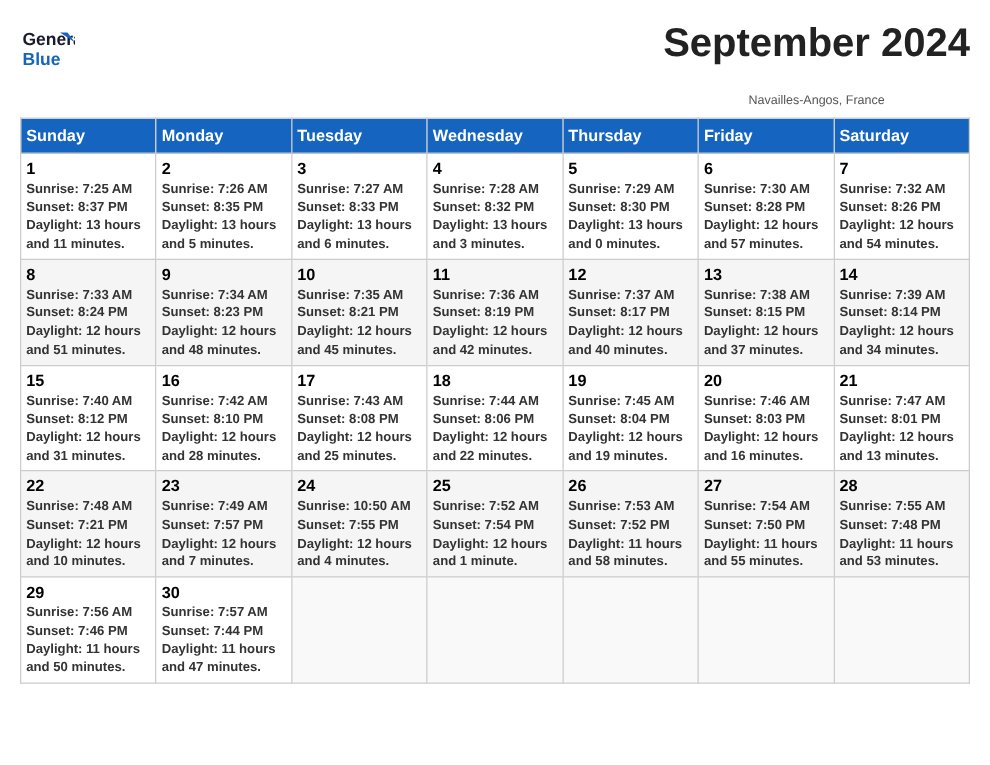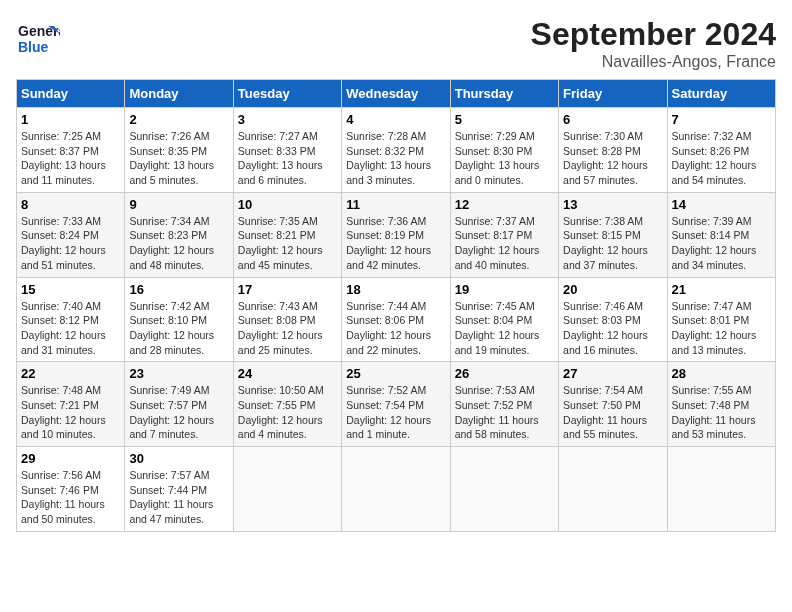--- a/index.html
+++ b/index.html
@@ -22,30 +22,31 @@
       font-size: 18px;
       font-weight: bold;
       color: #1a1a2e;
     }
     .logo-icon {
       width: 44px;
       height: 44px;
       margin-right: 4px;
     }
     .title-section {
-      text-align: right;
+      text-align: center;
     }
     .month-title {
       font-size: 32px;
       font-weight: bold;
       color: #222;
     }
     .subtitle {
-      font-size: 16px;
+      font-size: 10px;
       color: #555;
+      margin-top: 22px;
     }
     .calendar {
       width: 100%;
       border-collapse: collapse;
       font-size: 10.5px;
     }
     .calendar th {
       background: #1565c0;
       color: #fff;
       padding: 6px 4px;
@@ -67,20 +68,21 @@
     }
     .day-num {
       font-size: 13px;
       font-weight: bold;
       display: block;
       margin-bottom: 2px;
     }
     .day-info {
       color: #333;
       line-height: 1.4;
+      font-weight: bold;
     }
     td.empty {
       background: #f9f9f9;
     }
   </style>
 </head>
 <body>
 
 <div class="header">
   <div class="logo">

